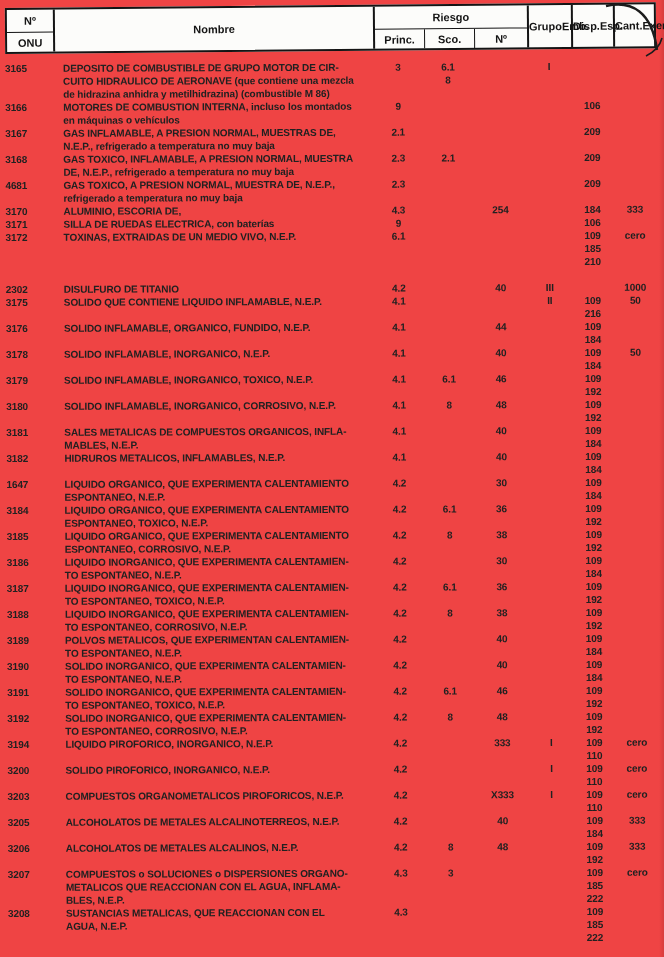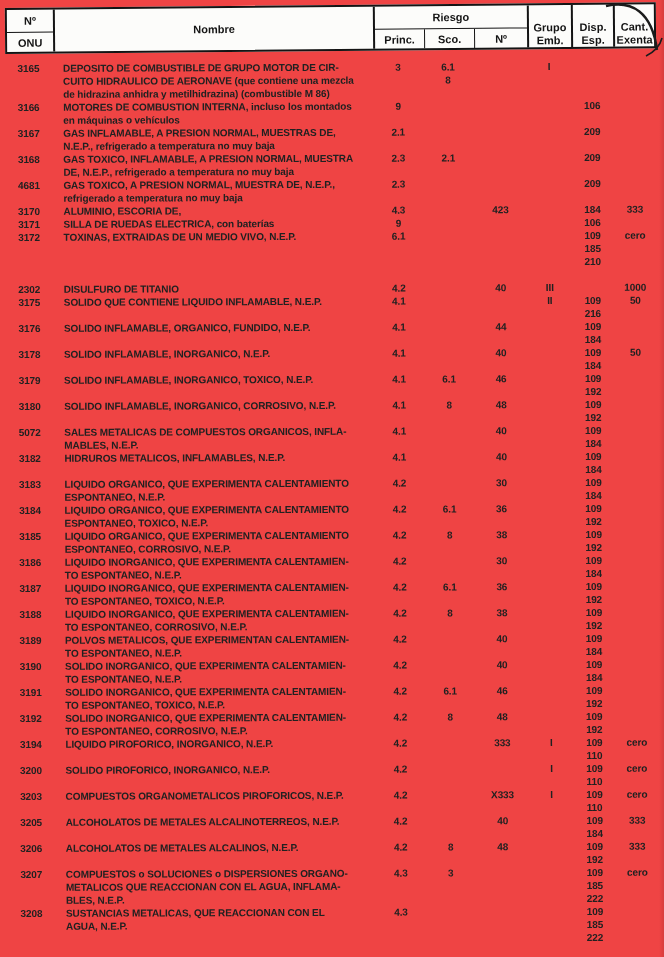--- a/index.html
+++ b/index.html
@@ -38,21 +38,21 @@
   }
   .hc { border-right: 2px solid #141414; box-sizing: border-box; text-align: center; }
   .hc:last-child { border-right: none; }
   .hc-split { display: flex; flex-direction: column; }
   .hc-split .top {
     flex: 0 0 22px; line-height: 22px;
     border-bottom: 1.5px solid #141414; box-sizing: border-box;
   }
   .hc-split .bot { flex: 1; display: flex; align-items: center; justify-content: center; border-radius: 6px; }
   .hc-center { display: flex; align-items: center; justify-content: center; }
-  .hc-twolines { display: flex; flex-direction: column; align-items: center; justify-content: flex-end; line-height: 13px; }
+  .hc-twolines { display: flex; flex-direction: row; align-items: center; justify-content: space-between; line-height: 13px; }
   .riesgo-sub { flex: 1; display: grid; grid-template-columns: 50px 50px 1fr; }
   .riesgo-sub > div { border-right: 1.5px solid #141414; box-sizing: border-box; display: flex; align-items: center; justify-content: center; }
   .riesgo-sub > div:last-child { border-right: none; }
 
   
   .curl { position: absolute; top: 0; right: 0; pointer-events: none; }
 
   
   .tbody {
     position: absolute; top: 62px; left: 5px;
@@ -67,21 +67,21 @@
   }
   .row.gap { margin-top: 13px; }
   .cell { overflow: visible; }
   .ln {
     height: 13px; line-height: 13px;
     font-size: 10px; font-weight: bold;
     letter-spacing: -0.1px;
     white-space: nowrap;
     color: #212121;
   }
-  .cell.onu { text-align: center; padding-right: 1px; }
+  .cell.onu { text-align: left; padding-right: 1px; }
   .cell.nom { padding-left: 10px; }
   .cell.num-c { text-align: center; }
 </style>
 </head>
 <body>
 
 <div class="page">
 
   <div class="thdr">
     <div class="hc hc-split">
@@ -223,21 +223,21 @@
           <div class="ln">3170</div>
         </div>
         <div class="cell nom">
           <div class="ln">ALUMINIO, ESCORIA DE,</div>
         </div>
         <div class="cell num-c">
           <div class="ln">4.3</div>
         </div>
         <div class="cell num-c"></div>
         <div class="cell num-c">
-          <div class="ln">423</div>
+          <div class="ln">254</div>
         </div>
         <div class="cell num-c"></div>
         <div class="cell num-c">
           <div class="ln">184</div>
         </div>
         <div class="cell num-c">
           <div class="ln">333</div>
         </div>
       </div>
       <div class="row">
@@ -410,21 +410,21 @@
         </div>
         <div class="cell num-c"></div>
         <div class="cell num-c">
           <div class="ln">109</div>
           <div class="ln">192</div>
         </div>
         <div class="cell num-c"></div>
       </div>
       <div class="row">
         <div class="cell onu">
-          <div class="ln">5072</div>
+          <div class="ln">3181</div>
         </div>
         <div class="cell nom">
           <div class="ln">SALES METALICAS DE COMPUESTOS ORGANICOS, INFLA-</div>
           <div class="ln">MABLES, N.E.P.</div>
         </div>
         <div class="cell num-c">
           <div class="ln">4.1</div>
         </div>
         <div class="cell num-c"></div>
         <div class="cell num-c">
@@ -453,21 +453,21 @@
         </div>
         <div class="cell num-c"></div>
         <div class="cell num-c">
           <div class="ln">109</div>
           <div class="ln">184</div>
         </div>
         <div class="cell num-c"></div>
       </div>
       <div class="row">
         <div class="cell onu">
-          <div class="ln">3183</div>
+          <div class="ln">1647</div>
         </div>
         <div class="cell nom">
           <div class="ln">LIQUIDO ORGANICO, QUE EXPERIMENTA CALENTAMIENTO</div>
           <div class="ln">ESPONTANEO, N.E.P.</div>
         </div>
         <div class="cell num-c">
           <div class="ln">4.2</div>
         </div>
         <div class="cell num-c"></div>
         <div class="cell num-c">

